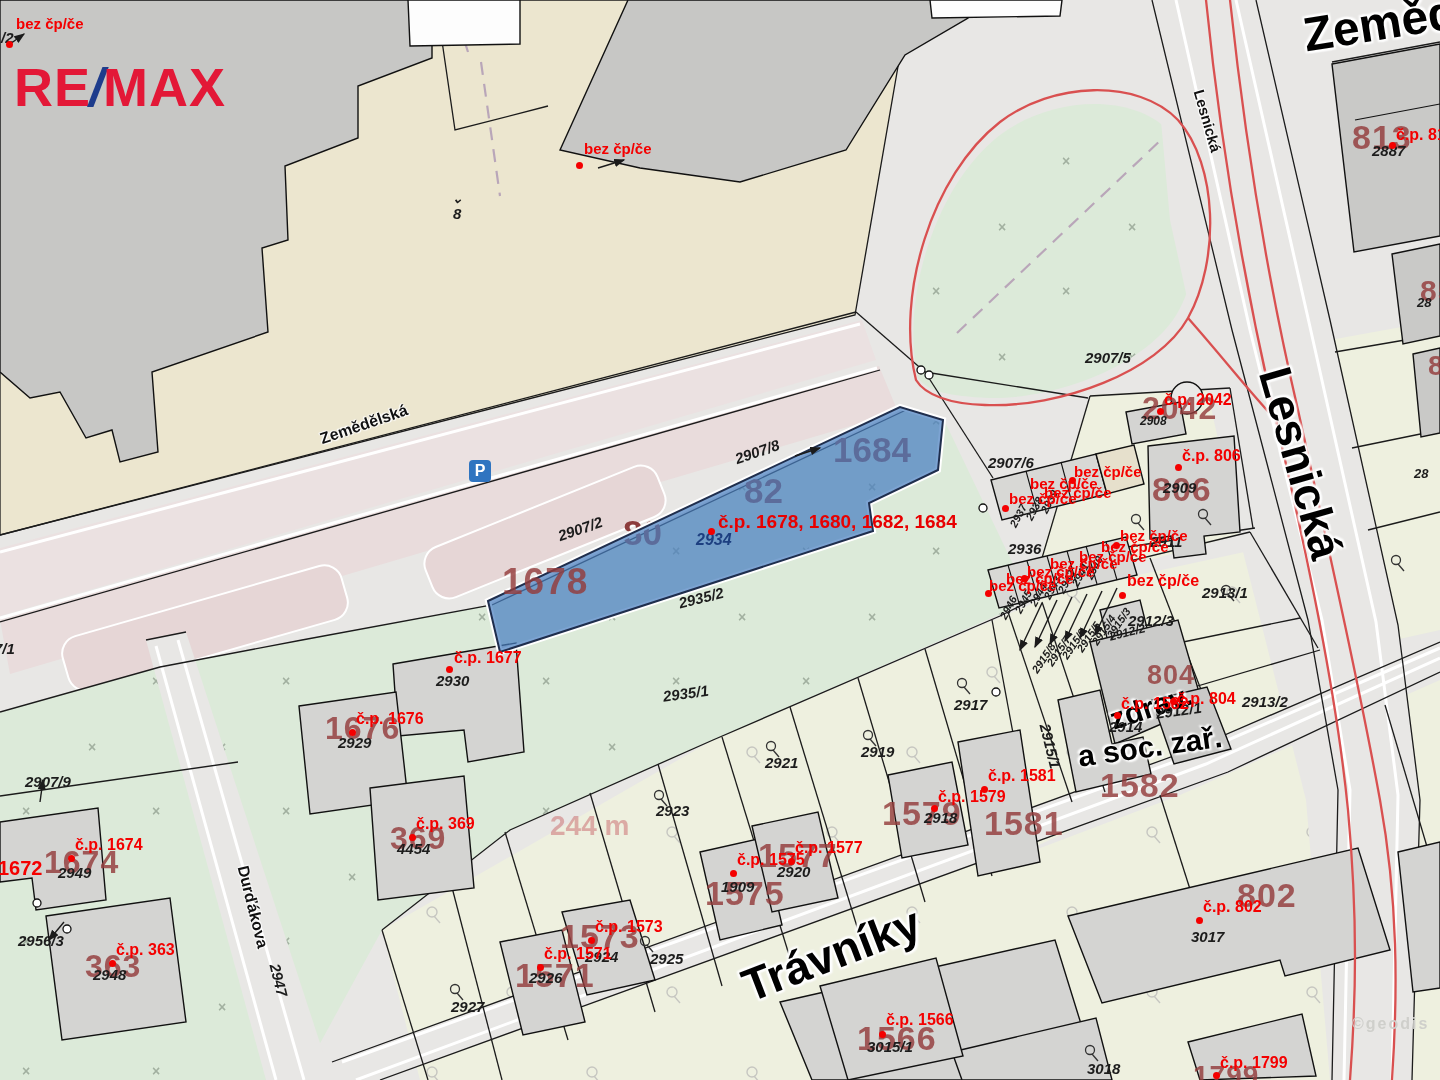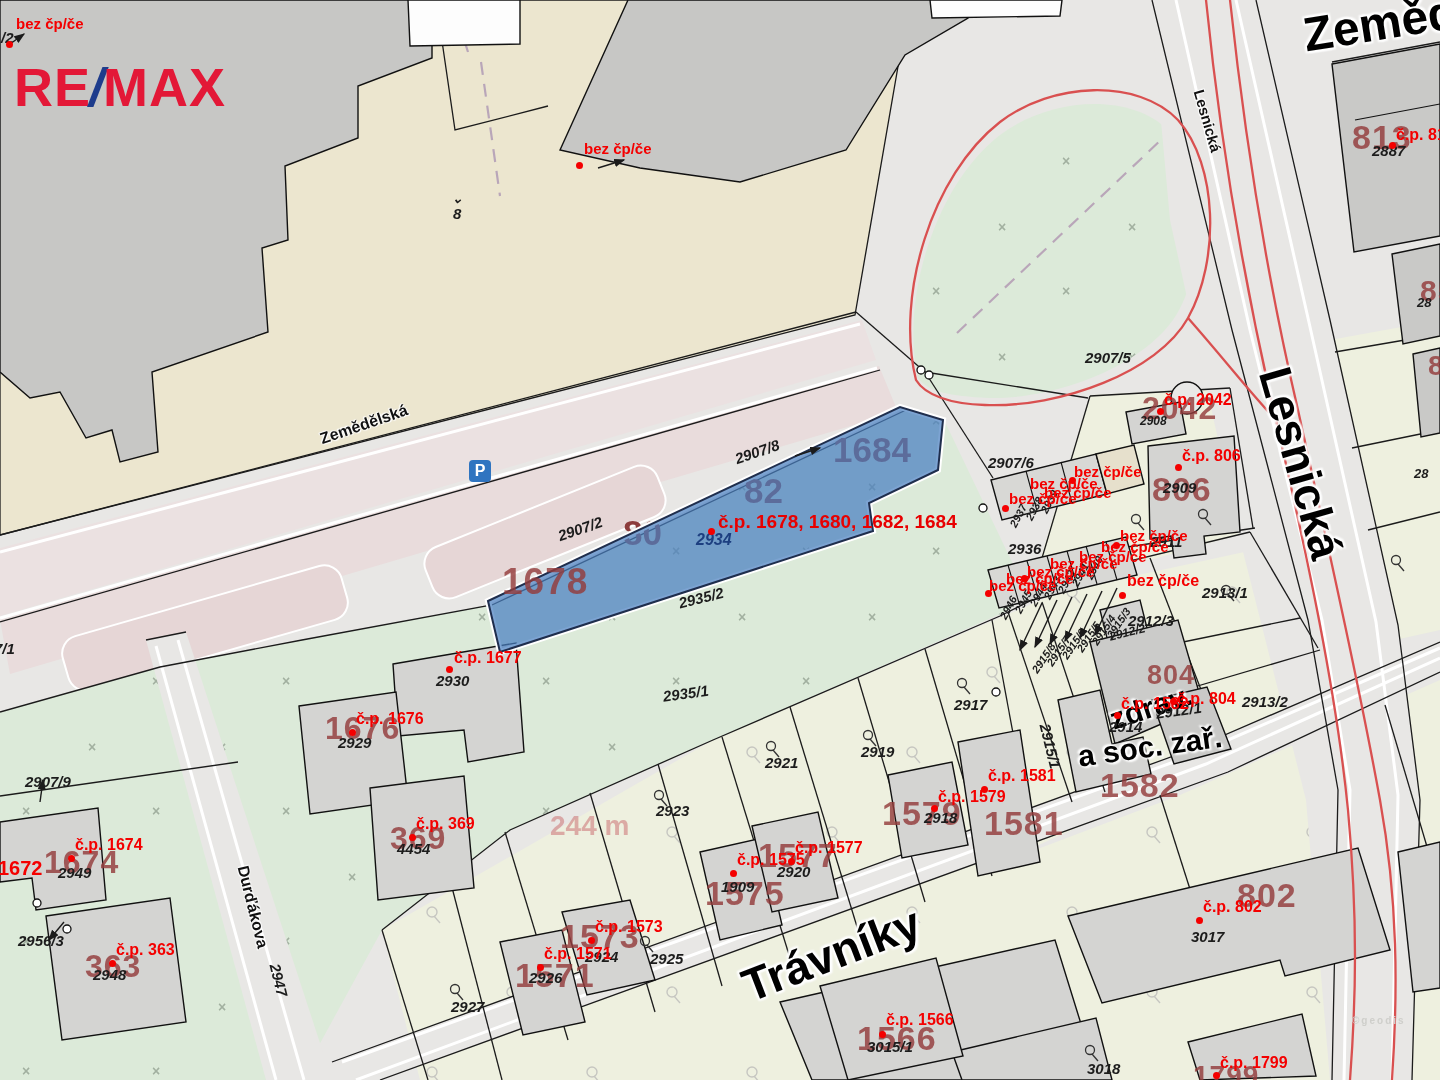--- a/index.html
+++ b/index.html
@@ -14,21 +14,21 @@
   .cpl{font-weight:700;font-size:19px;color:#e80000;}
   .bez{font-weight:700;font-size:15px;color:#f40000;}
   .bk{font-style:italic;font-weight:600;font-size:15px;color:#1c1c1c;}
   .bu{font-style:italic;font-weight:700;font-size:16px;color:#1d3f80;}
   .sm{font-weight:600;font-size:16px;color:#111;
       text-shadow:0 0 2px #fff,0 0 2px #fff,1px 1px 1px #fff,-1px -1px 1px #fff;}
   .md{font-weight:700;font-size:30px;color:#000;
       text-shadow:0 0 3px #fff,0 0 3px #fff,2px 2px 2px #fff,-2px -2px 2px #fff;}
   .xl{font-weight:700;font-size:46px;color:#000;
       text-shadow:0 0 4px #fff,0 0 4px #fff,2px 2px 2px #fff,-2px -2px 2px #fff,2px -2px 2px #fff,-2px 2px 2px #fff;}
-  .wm{font-weight:700;font-size:10px;color:#cfcfcb;letter-spacing:2px;}
+  .wm{font-weight:700;font-size:16px;color:#cfcfcb;letter-spacing:2px;}
   .dot{position:absolute;width:7px;height:7px;border-radius:50%;background:#f40000;}
   #logo{position:absolute;left:14px;top:56px;font-weight:700;font-size:54px;letter-spacing:1px;
         font-family:"Liberation Sans",sans-serif;}
   #logo .re,#logo .max{color:#e31837;}
   #logo .slash{color:#1e3c8c;font-style:italic;margin:0 -2px;}
   #p-icon{position:absolute;left:469px;top:460px;width:22px;height:22px;background:#2f74c0;
           border-radius:4px;color:#fff;font-weight:700;font-size:16px;text-align:center;
           line-height:22px;font-family:"Liberation Sans",sans-serif;}
 </style>
 </head>

